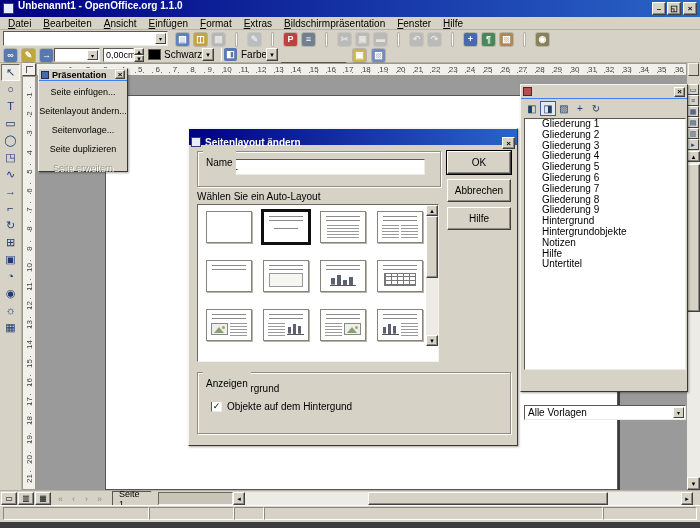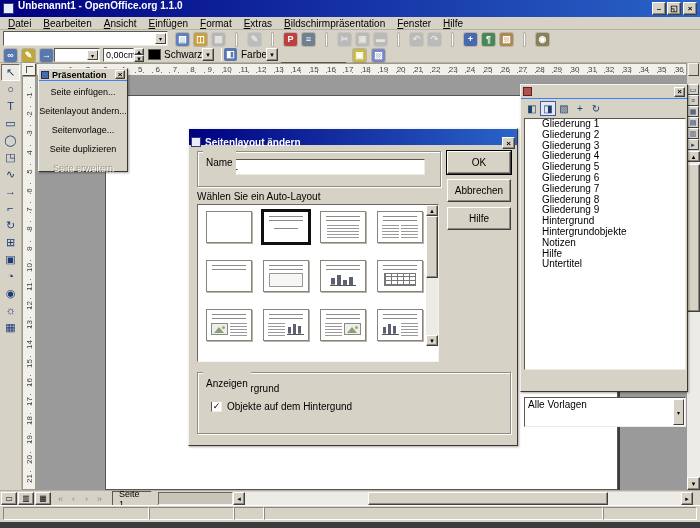--- a/index.html
+++ b/index.html
@@ -410,21 +410,21 @@
         <div class="sitem">Gliederung 6</div>
         <div class="sitem">Gliederung 7</div>
         <div class="sitem">Gliederung 8</div>
         <div class="sitem">Gliederung 9</div>
         <div class="sitem">Hintergrund</div>
         <div class="sitem">Hintergrundobjekte</div>
         <div class="sitem">Notizen</div>
         <div class="sitem">Hilfe</div>
         <div class="sitem">Untertitel</div>
     </div>
-    <div class="abs combo" style="left:3px;top:280px;width:162px;height:30px">
+    <div class="abs combo" style="left:3px;top:288px;width:162px;height:15px">
       <span class="cval">Alle Vorlagen</span>
       <span class="da">▾</span>
     </div>
   </div>
 
   <div class="abs" style="left:687px;top:84px;width:13px;height:406px">
     <div>
       <span class="vwbtn">▭</span>
         <span class="vwbtn">≡</span>
         <span class="vwbtn">▦</span>

